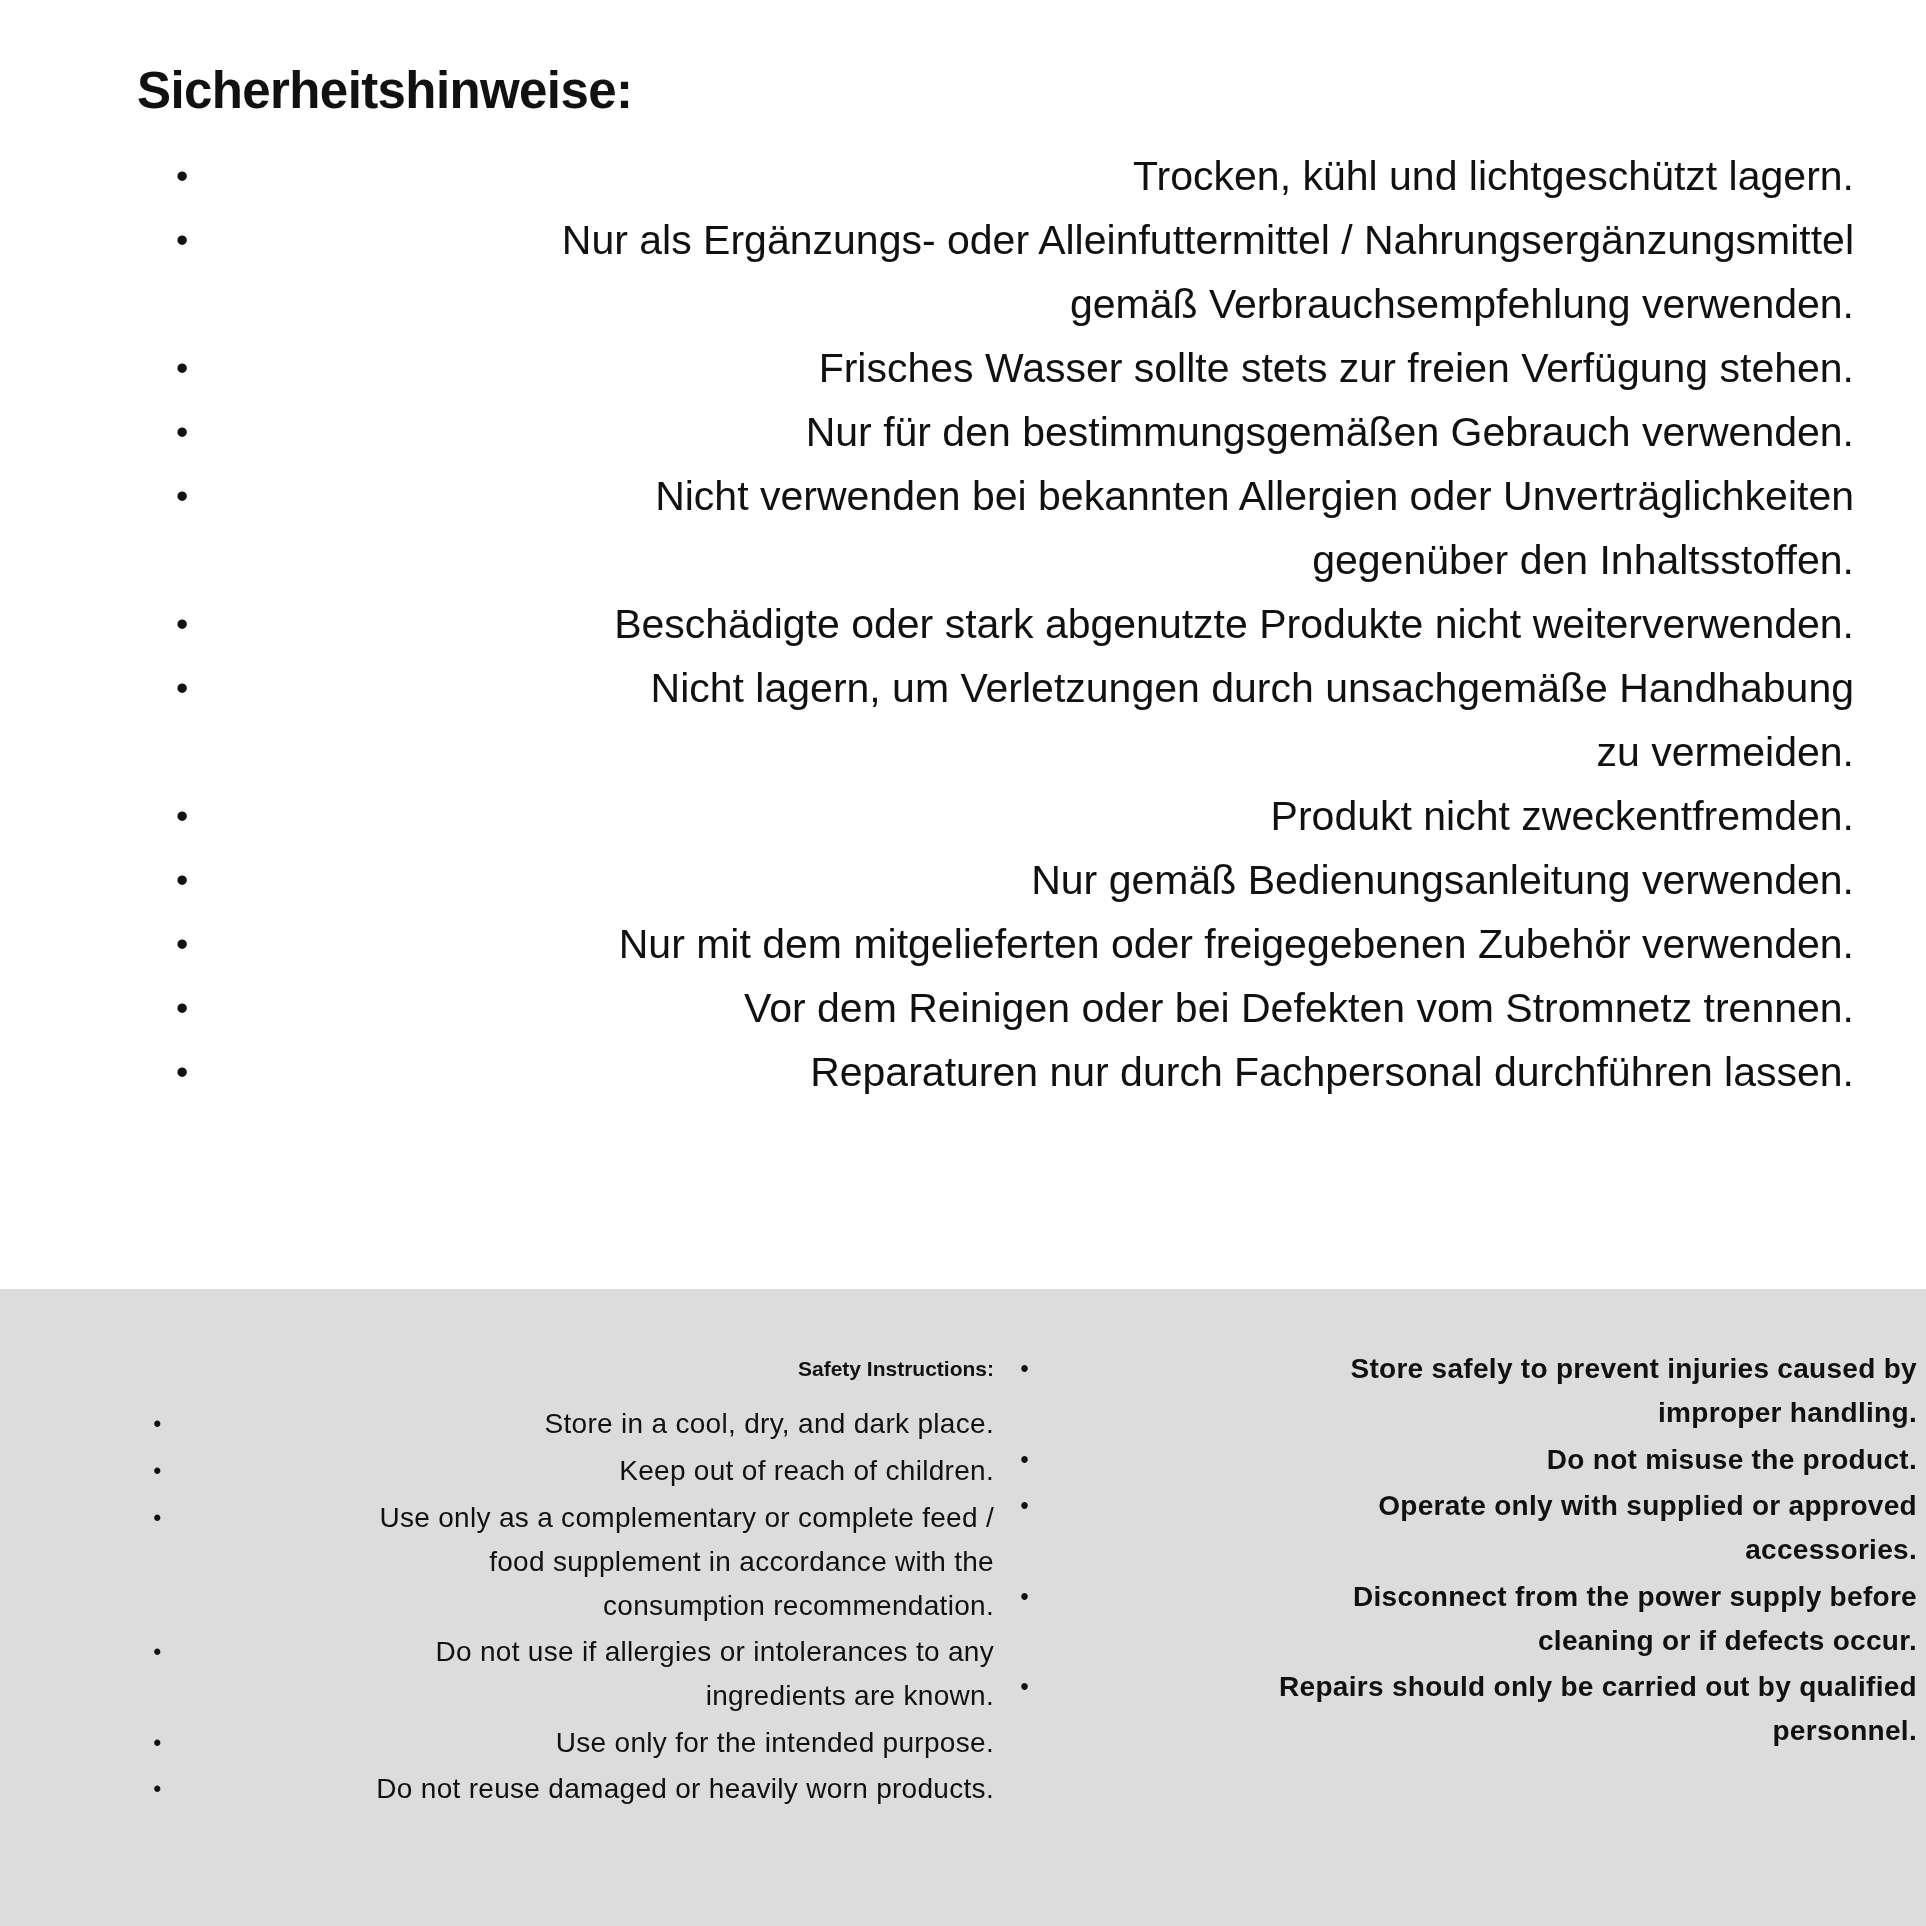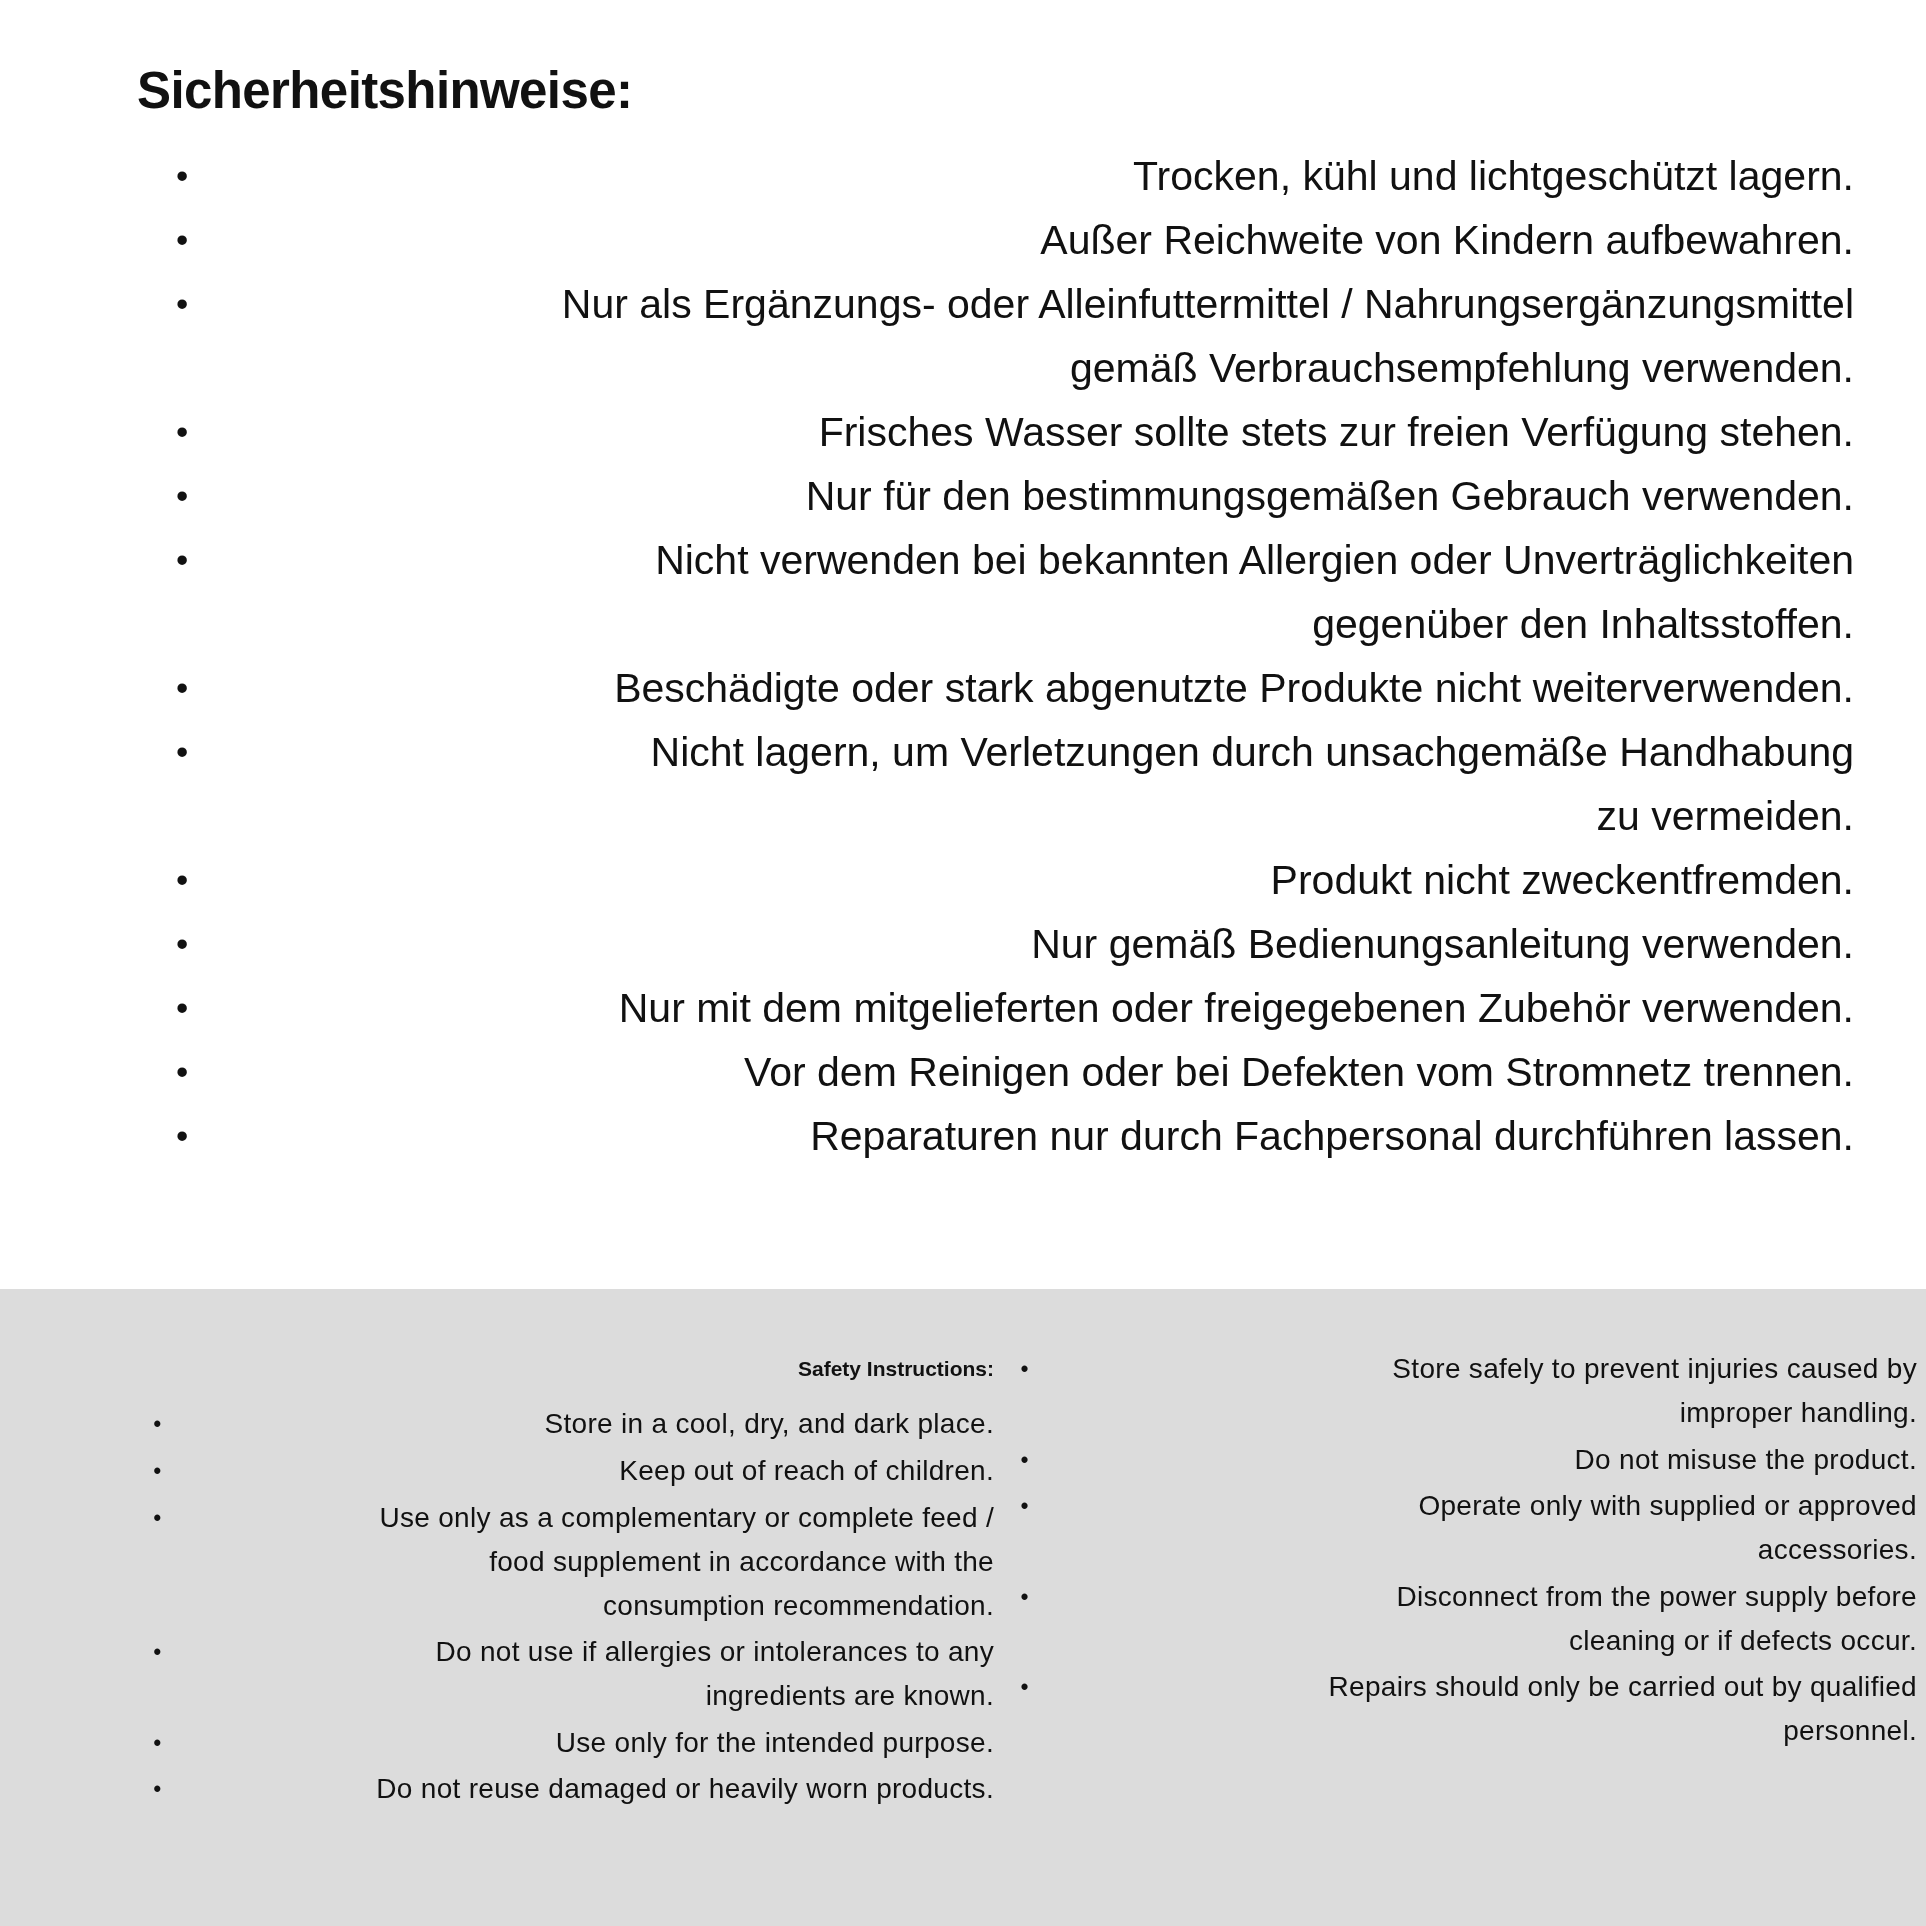--- a/index.html
+++ b/index.html
@@ -37,21 +37,21 @@
     font-size:35px;line-height:64px;
   }
 
   
   .english-panel{
     position:absolute;left:0;top:1289px;width:1926px;height:637px;
     background:var(--panel);
   }
   .col{position:absolute;}
   .col-left{left:134px;top:62px;width:860px;}
-  .col-right{left:1018px;top:58px;width:899px;}
+  .col-right{left:1018px;top:58px;width:899px;font-weight:bold;}
   .english-title{
     margin:0;font-size:21px;font-weight:bold;line-height:36px;
   }
   .en-list{
     list-style:none;margin:0;padding:0;
     font-size:28px;line-height:44px;letter-spacing:0.3px;
   }
   .col-left .en-list{margin:15.4px 0 0 16.7px;}
   .en-list li{
     position:relative;margin:0 0 2.6px 0;padding-left:27px;
@@ -65,21 +65,20 @@
 </style>
 </head>
 <body>
 
 <div class="page">
 
   <section>
     <h1 class="german-title">Sicherheitshinweise:</h1>
     <ul class="de-list">
         <li>Trocken, kühl und lichtgeschützt lagern.</li>
-        <li>Außer Reichweite von Kindern aufbewahren.</li>
         <li>Nur als Ergänzungs- oder Alleinfuttermittel / Nahrungsergänzungsmittel
 gemäß Verbrauchsempfehlung verwenden.</li>
         <li>Frisches Wasser sollte stets zur freien Verfügung stehen.</li>
         <li>Nur für den bestimmungsgemäßen Gebrauch verwenden.</li>
         <li>Nicht verwenden bei bekannten Allergien oder Unverträglichkeiten
 gegenüber den Inhaltsstoffen.</li>
         <li>Beschädigte oder stark abgenutzte Produkte nicht weiterverwenden.</li>
         <li>Nicht lagern, um Verletzungen durch unsachgemäße Handhabung
 zu vermeiden.</li>
         <li>Produkt nicht zweckentfremden.</li>

